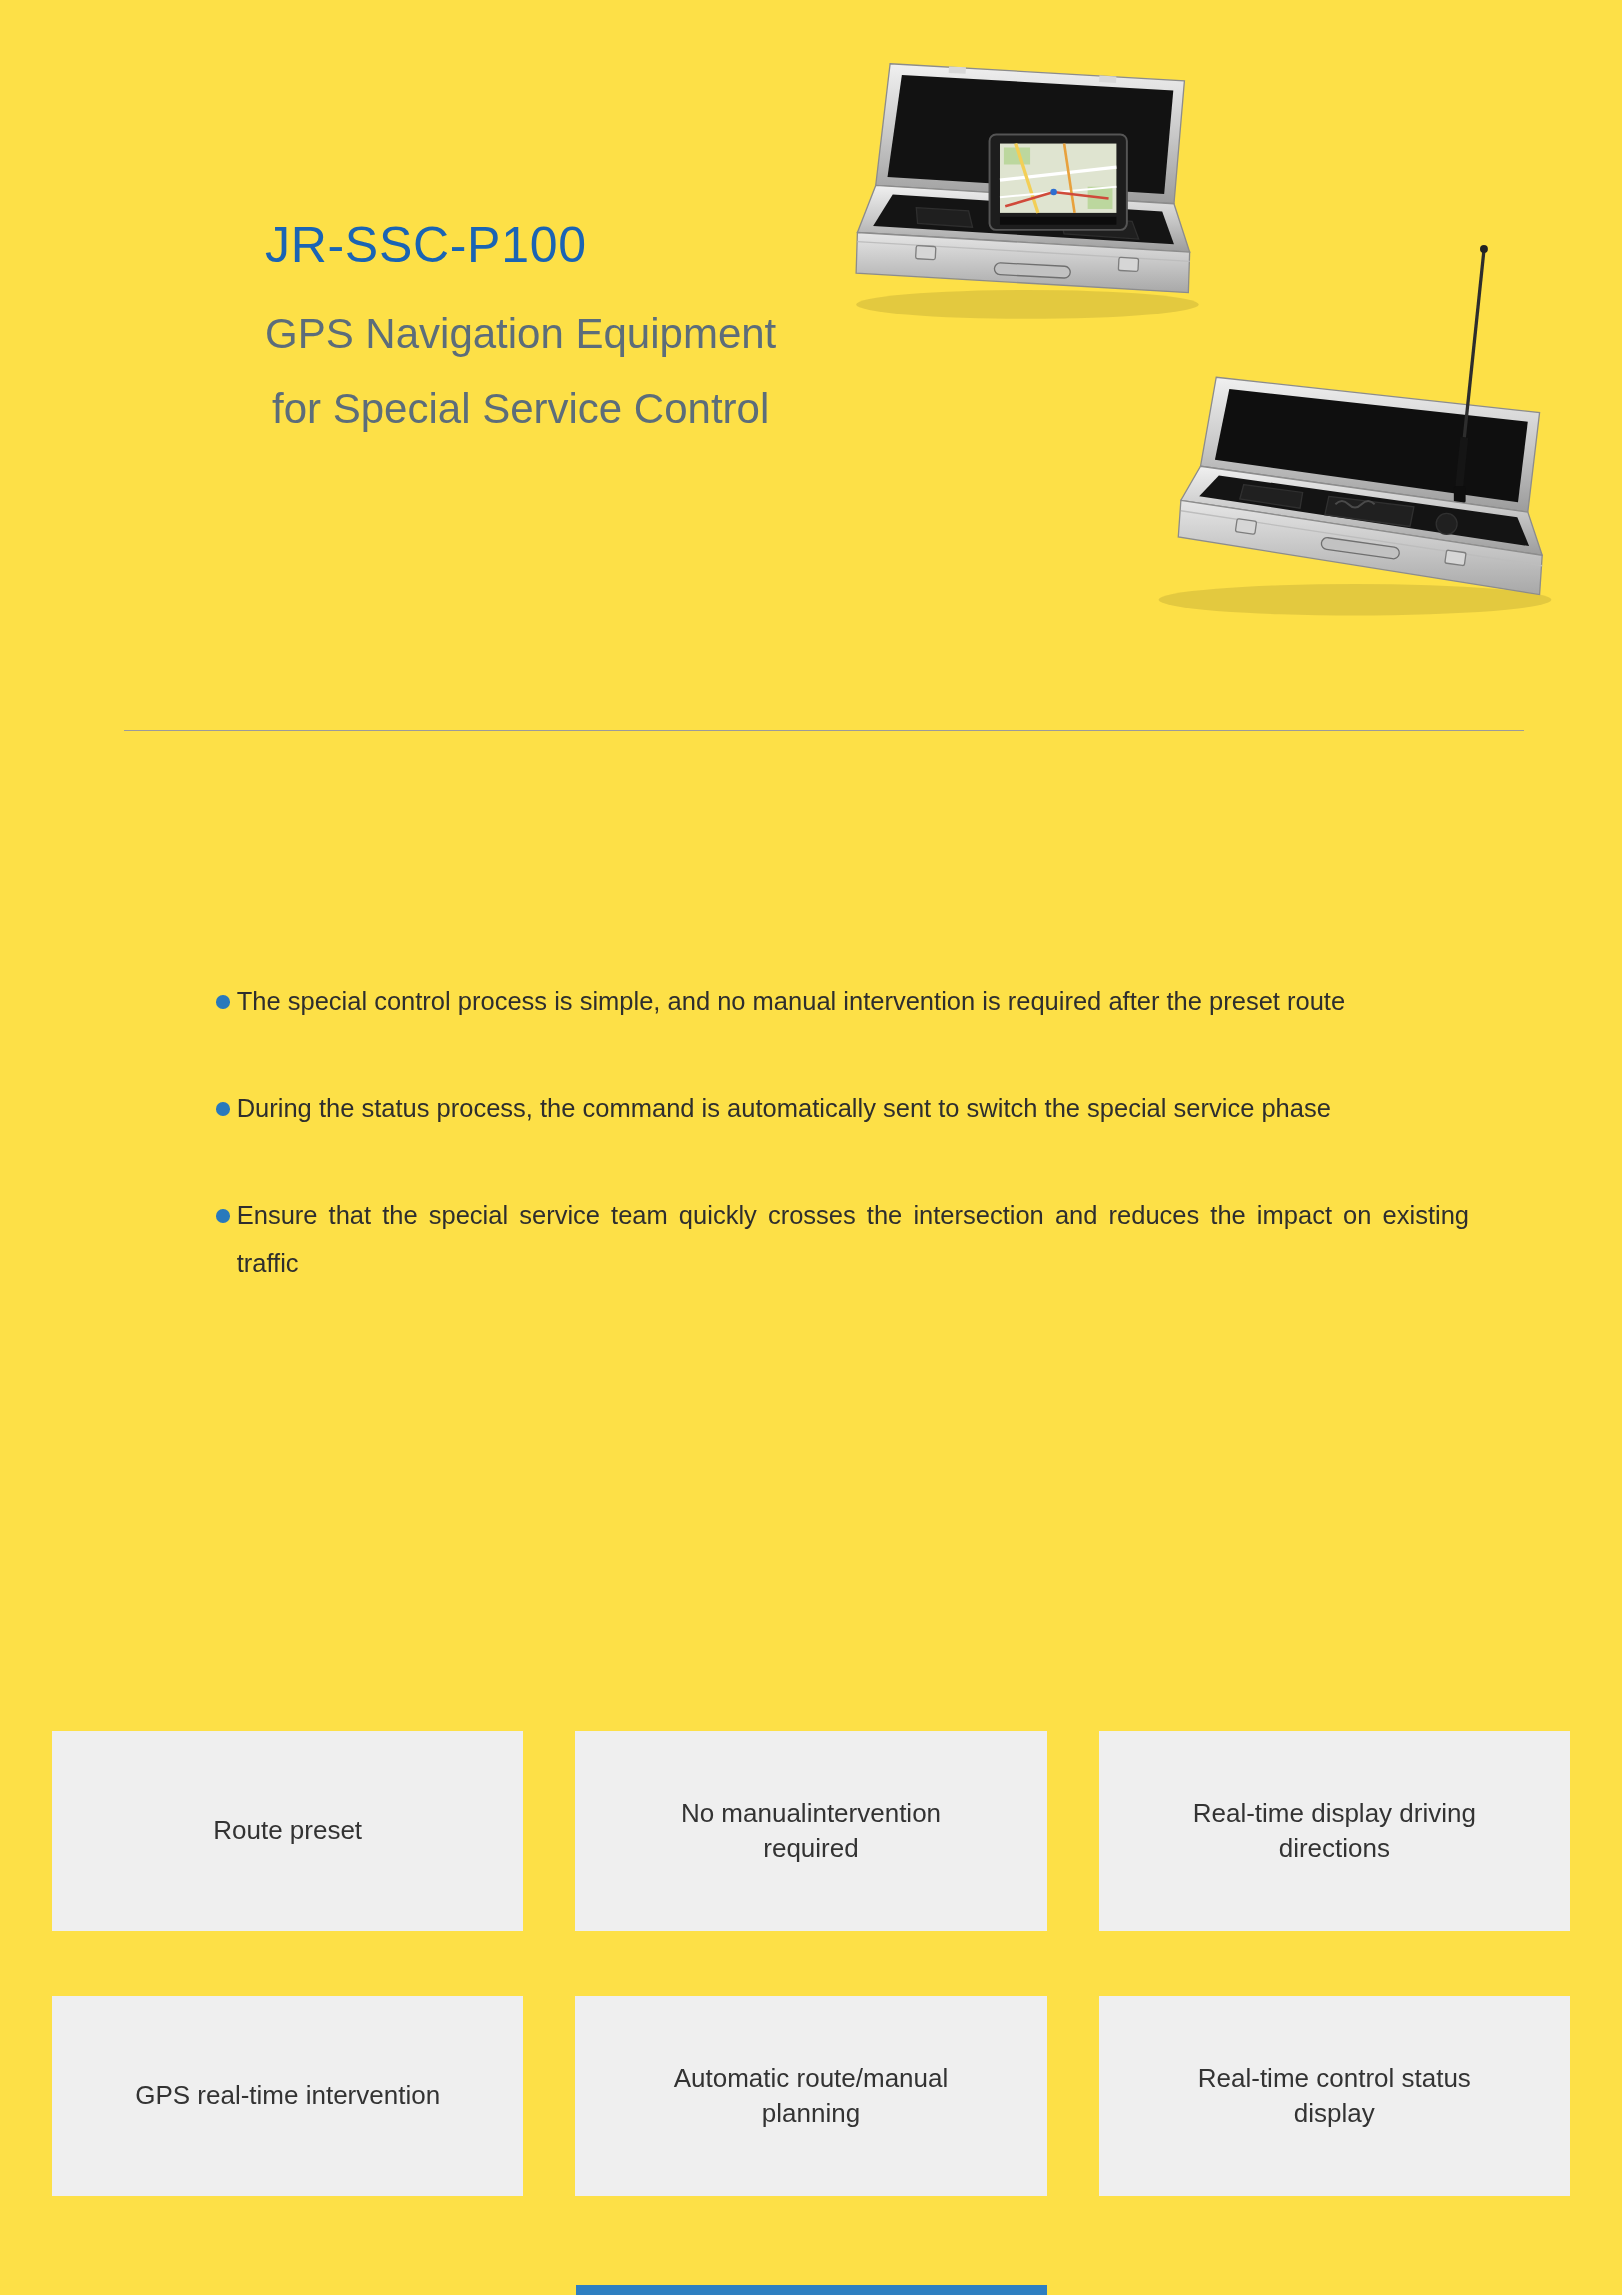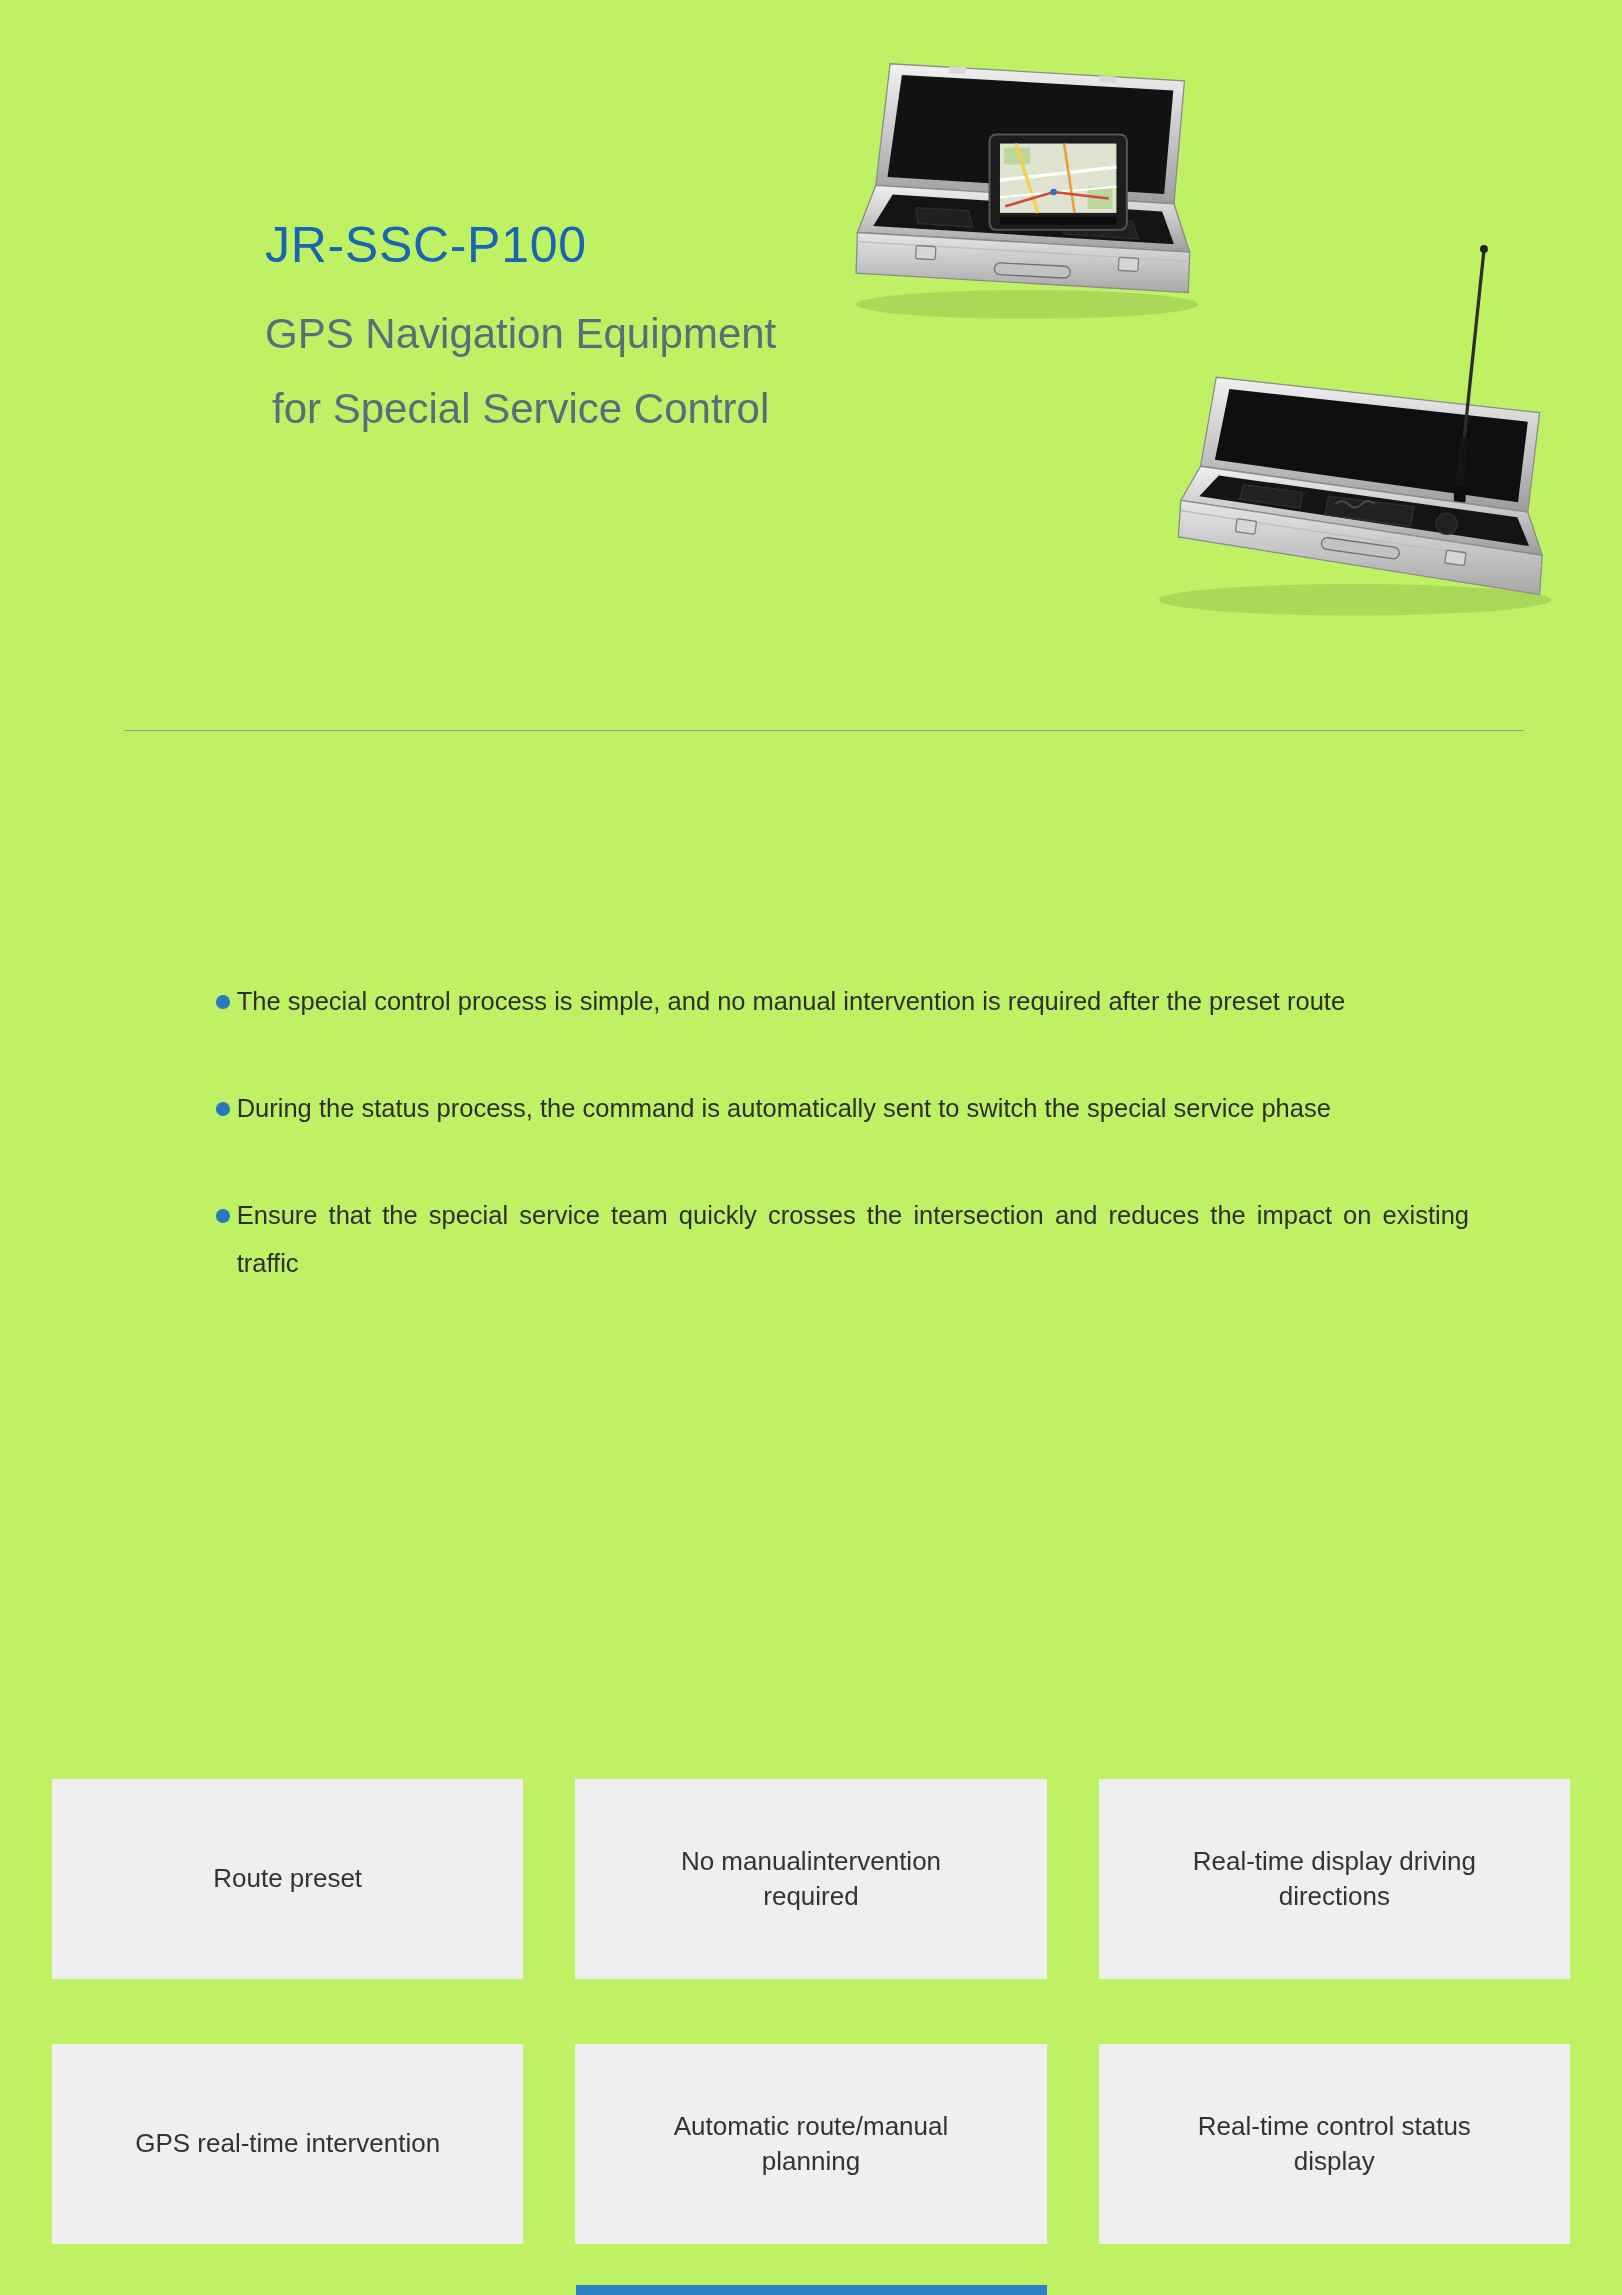--- a/index.html
+++ b/index.html
@@ -1,20 +1,20 @@
 <!DOCTYPE html>
 <html style="font-size:10.5px"><head>
 <meta charset="utf-8">
 <style>
   html, body { margin: 0; padding: 0; background: #ffffff; }
   .page {
     position: relative;
     width: 1623px;
     height: 2295px;
-    background: #bef264;
+    background: #fde047;
     font-family: "Liberation Sans", sans-serif;
     overflow: hidden;
   }
 
   
   .title-block { position: absolute; left: 265px; top: 216px; }
   .product-code {
     margin: 0 0 30px 0;
     font-size: 50px;
     font-weight: 500;
@@ -77,21 +77,21 @@
     width: 13.7px; height: 13.7px;
     border-radius: 50%;
     background: #2979bc;
     margin-top: 17px;
   }
   .functions-list .item-text { flex: 1; text-align: justify; }
 
   
   .benefits-grid {
     position: absolute;
-    left: 52px; top: 1779px;
+    left: 52px; top: 1731px;
     width: 1518px;
     display: grid;
     grid-template-columns: repeat(3, 1fr);
     gap: 65px 52px;
   }
   .benefit-card {
     background: #efefef;
     height: 200px;
     display: flex;
     align-items: center;

